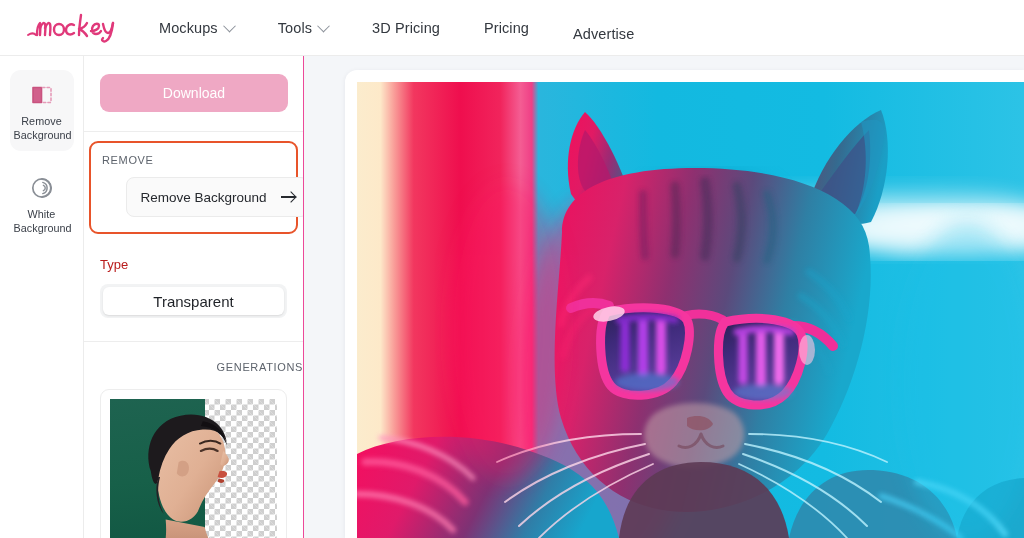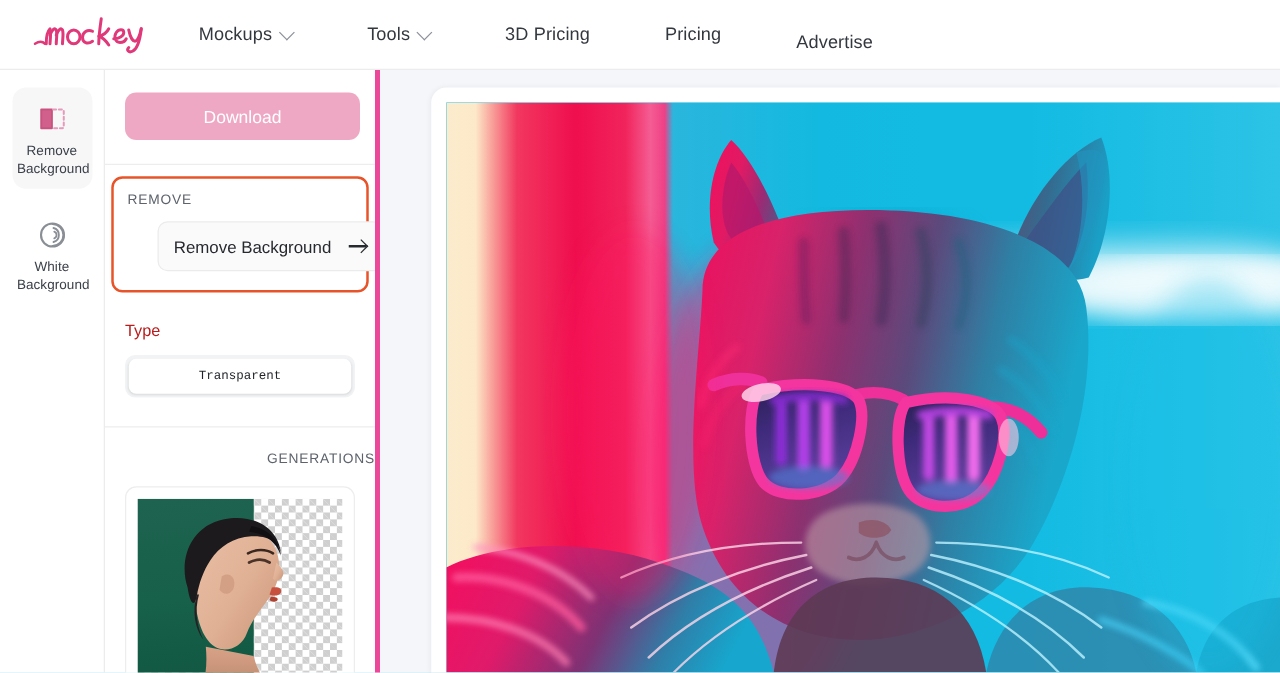--- a/index.html
+++ b/index.html
@@ -14,21 +14,21 @@
   .header {
     position:absolute; left:0; top:0; width:1024px; height:56px;
     background:#ffffff; border-bottom:1px solid #ececec;
     display:flex; align-items:center;
   }
   .logo-wrap {
     width:145px; display:flex; align-items:center;
     justify-content:center; padding-left:8px;
   }
   .logo-svg { display:block; }
-  .nav { display:flex; align-items:center; gap:16px; }
+  .nav { display:flex; align-items:center; gap:0px; }
   .nav-item {
     display:flex; align-items:center; gap:7px;
     font-size:14.5px; color:#33383f; letter-spacing:.1px;
     padding:6px 14px; margin-right:16px; cursor:pointer;
     white-space:nowrap;
   }
   .nav-item:last-child { margin-right:0;margin-top:12px; }
   .nav-item .chev {
     display:inline-block; width:9px; height:9px;
     border-right:1.4px solid #8b9099; border-bottom:1.4px solid #8b9099;
@@ -47,21 +47,21 @@
   }
   .tool.active { background:#f7f7f8; }
   .tool-ico { height:28px; display:flex; align-items:center; justify-content:center; margin-bottom:6px; }
   .tool-label {
     font-size:10.8px; line-height:13.5px; color:#3b4049; letter-spacing:.05px;
   }
 
   
   .panel {
     position:absolute; left:84px; top:56px; width:220px; height:482px;
-    background:#ffffff; border-right:4px solid #ec4899; overflow:hidden;
+    background:#ffffff; border-right:1px solid #ec4899; overflow:hidden;
   }
   .panel-pad { padding:18px 16px 0 16px; }
   .dl-btn {
     width:188px; height:38px; border:none; border-radius:9px;
     background:#efa8c4; color:#ffffff; font-size:14px;
     font-family:"Liberation Sans", sans-serif; cursor:pointer;
     display:flex; align-items:center; justify-content:center;
   }
   .sep { height:1px; background:#ededed; margin-top:19px; }
 
@@ -93,21 +93,21 @@
 
   .type-label {
     margin:23px 0 0 16px; font-size:13px; color:#b91c1c;
   }
   .seg {
     margin:12px 16px 0 16px; height:34px; background:#f2f3f4;
     border-radius:8px; padding:3px; display:flex;
   }
   .seg-opt {
     flex:1; display:flex; align-items:center; justify-content:center;
-    font-size:10px; color:#8d929a; border-radius:6px; cursor:pointer;font-family:Liberation Mono, monospace;
+    font-size:15px; color:#8d929a; border-radius:6px; cursor:pointer;
   }
   .seg-opt.on { background:#ffffff; color:#1f2227; box-shadow:0 1px 2px rgba(0,0,0,.10); }
 
   .sep2 { height:1px; background:#ededed; margin:23px 0 0 0; }
 
   .gen-label { margin:19px 0 16px 16px; font-size:11px; letter-spacing:.65px; color:#5d636c;text-align:right; }
   .gen-card {
     margin:11px 16px 0 16px; height:200px; background:#ffffff;
     border:1px solid #ededed; border-radius:9px; padding:9px;
     overflow:hidden;

